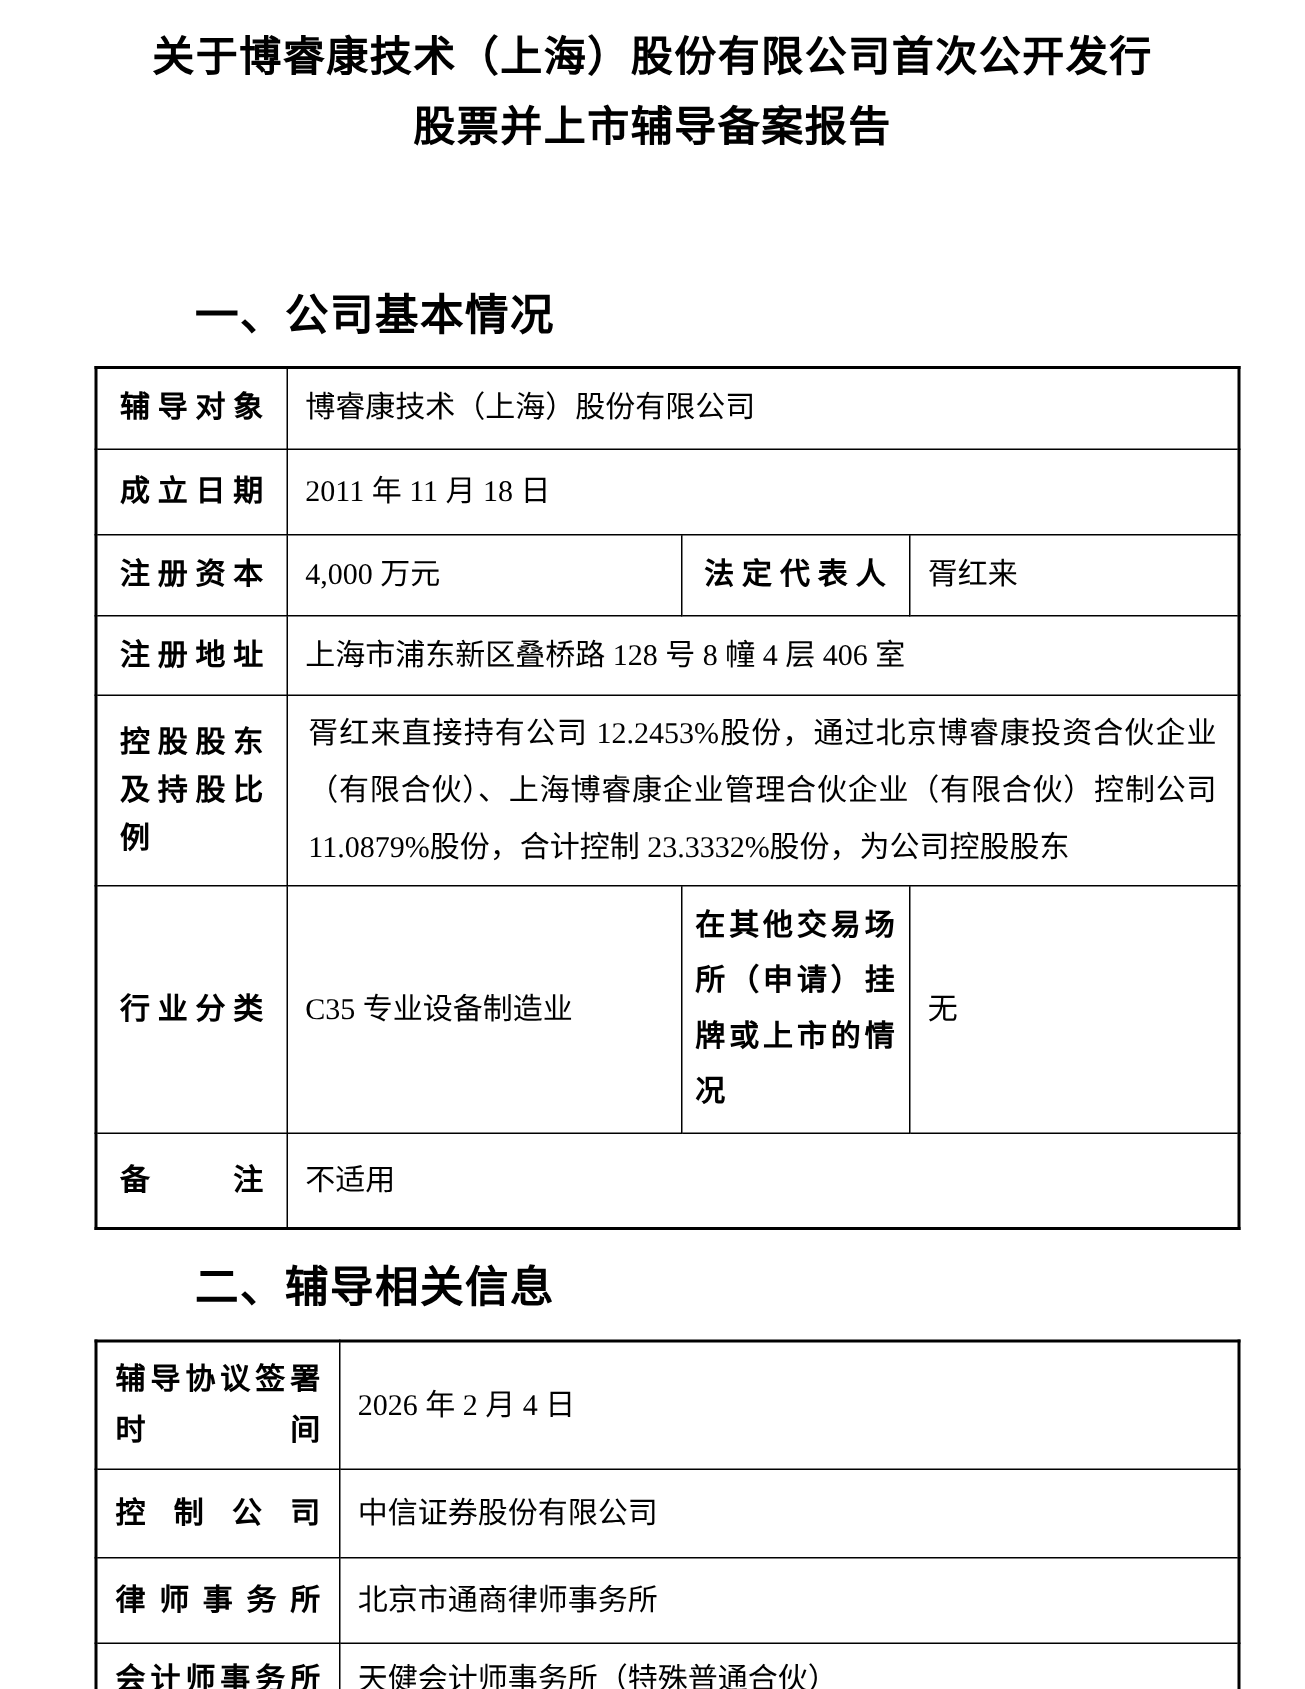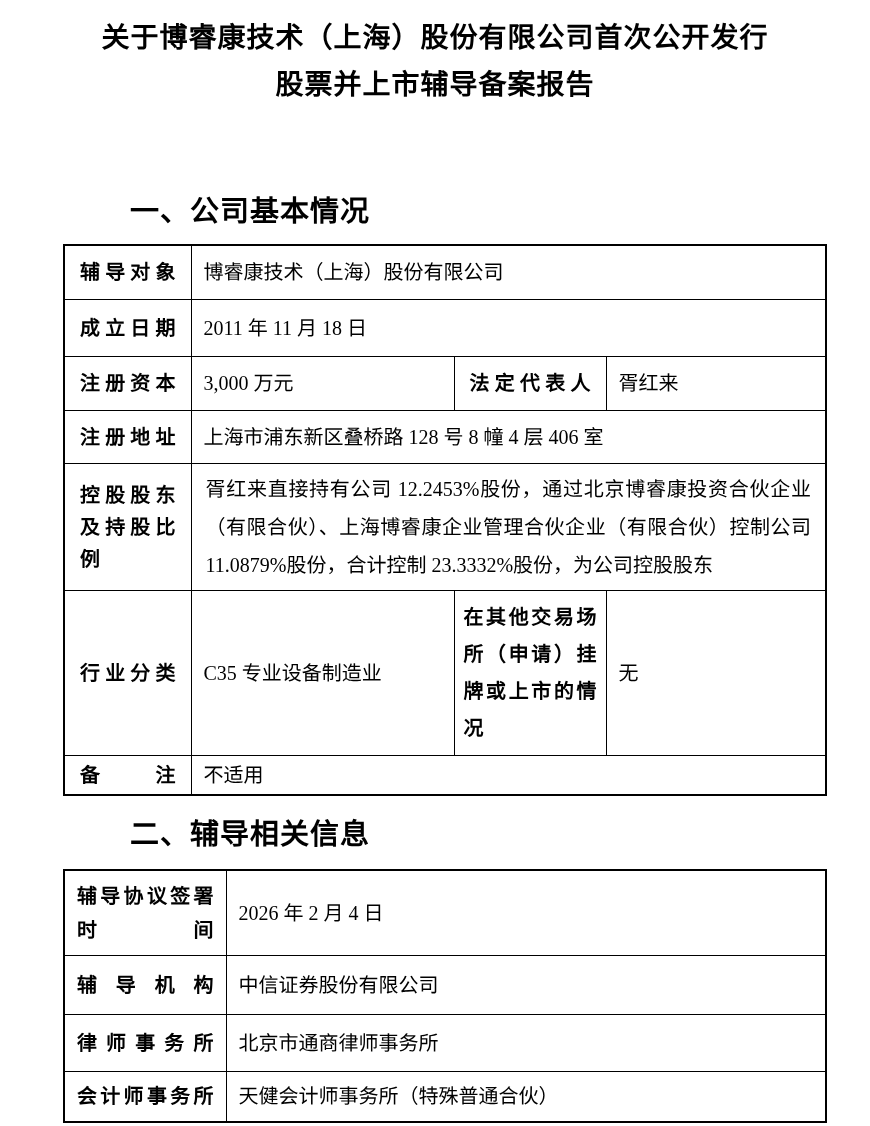--- a/index.html
+++ b/index.html
@@ -98,59 +98,59 @@
       <tr style="height:54px">
     <td class="label">辅导对象</td>
     <td class="value" colspan="3">博睿康技术（上海）股份有限公司</td>
   </tr>
   <tr style="height:57px">
     <td class="label">成立日期</td>
     <td class="value" colspan="3">2011 年 11 月 18 日</td>
   </tr>
   <tr style="height:54px">
     <td class="label">注册资本</td>
-    <td class="value">3,000 万元</td>
+    <td class="value">4,000 万元</td>
     <td class="label">法定代表人</td>
     <td class="value">胥红来</td>
   </tr>
   <tr style="height:53px">
     <td class="label">注册地址</td>
     <td class="value" colspan="3">上海市浦东新区叠桥路 128 号 8 幢 4 层 406 室</td>
   </tr>
   <tr style="height:123px">
     <td class="label">控股股东及持股比例</td>
     <td class="value-long" colspan="3">胥红来直接持有公司 12.2453%股份，通过北京博睿康投资合伙企业（有限合伙）、上海博睿康企业管理合伙企业（有限合伙）控制公司 11.0879%股份，合计控制 23.3332%股份，为公司控股股东</td>
   </tr>
   <tr style="height:150px">
     <td class="label">行业分类</td>
     <td class="value">C35 专业设备制造业</td>
     <td class="label-mid">在其他交易场所（申请）挂牌或上市的情况</td>
     <td class="value">无</td>
   </tr>
-  <tr style="height:40px">
+  <tr style="height:64px">
     <td class="label">备注</td>
     <td class="value" colspan="3">不适用</td>
   </tr>
 </tbody>
   </table>
 
 <div class="section-heading heading-tutoring">二、辅导相关信息</div>
 
 <table class="info-table t2">
   <colgroup>
     <col style="width:162px">
       <col style="width:600px">
   </colgroup>
   <tbody>
       <tr style="height:85px">
     <td class="label">辅导协议签署时间</td>
     <td class="value">2026 年 2 月 4 日</td>
   </tr>
   <tr style="height:59px">
-    <td class="label">辅导机构</td>
+    <td class="label">控制公司</td>
     <td class="value">中信证券股份有限公司</td>
   </tr>
   <tr style="height:57px">
     <td class="label">律师事务所</td>
     <td class="value">北京市通商律师事务所</td>
   </tr>
   <tr style="height:51px">
     <td class="label">会计师事务所</td>
     <td class="value">天健会计师事务所（特殊普通合伙）</td>
   </tr>

